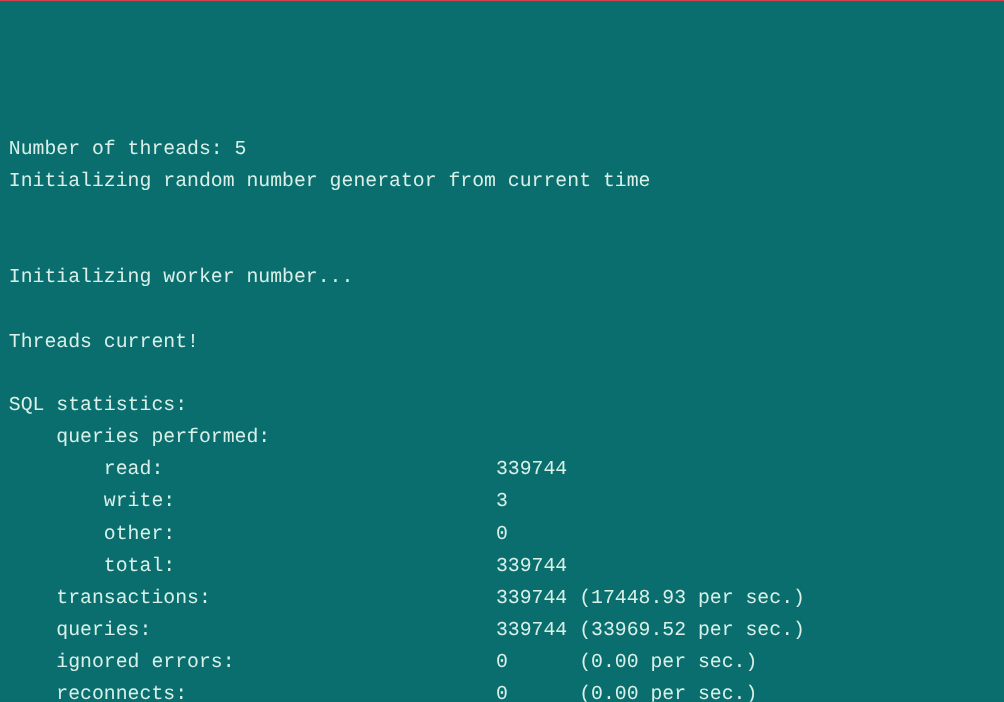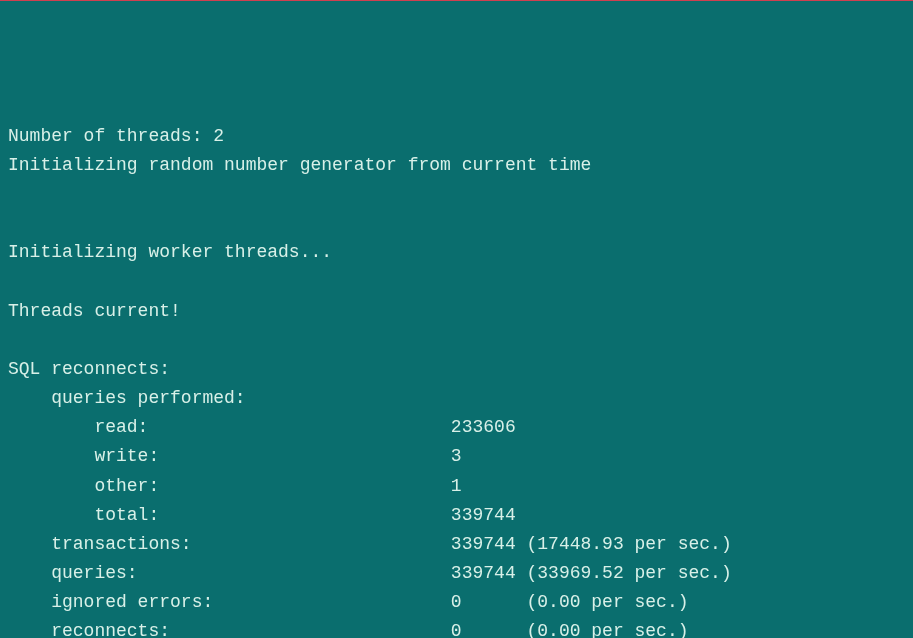--- a/index.html
+++ b/index.html
@@ -22,33 +22,33 @@
     }
     .terminal {
       white-space: pre;
     }
   </style>
 </head>
 <body>
 
 
 
-<div class="terminal"><span>Number of threads: 2</span>
+<div class="terminal"><span>Number of threads: 5</span>
 <span>Initializing random number generator from current time</span>
 <span></span>
 <span></span>
-<span>Initializing worker threads...</span>
+<span>Initializing worker number...</span>
 <span></span>
 <span>Threads current!</span>
 <span></span>
-<span>SQL reconnects:</span>
+<span>SQL statistics:</span>
 <span>    queries performed:</span>
-<span>        read:                            233606</span>
+<span>        read:                            339744</span>
 <span>        write:                           3</span>
-<span>        other:                           1</span>
+<span>        other:                           0</span>
 <span>        total:                           339744</span>
 <span>    transactions:                        339744 (17448.93 per sec.)</span>
 <span>    queries:                             339744 (33969.52 per sec.)</span>
 <span>    ignored errors:                      0      (0.00 per sec.)</span>
 <span>    reconnects:                          0      (0.00 per sec.)</span>
 <span></span>
 
 
 </div>
 

